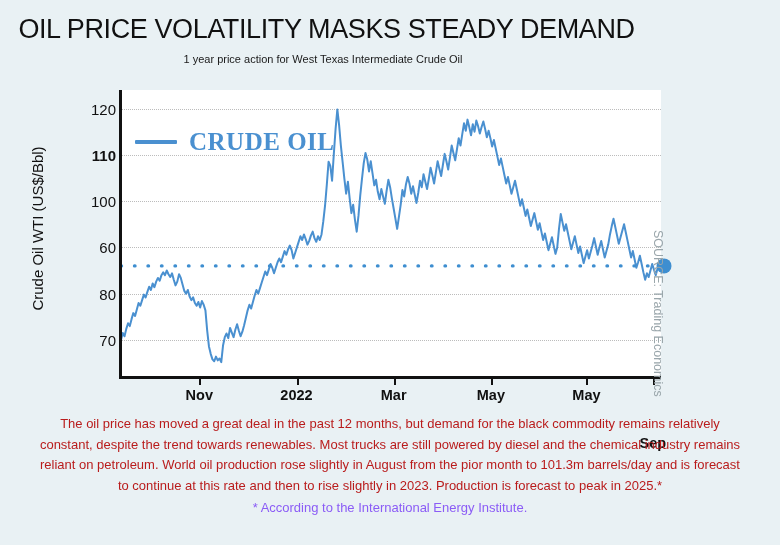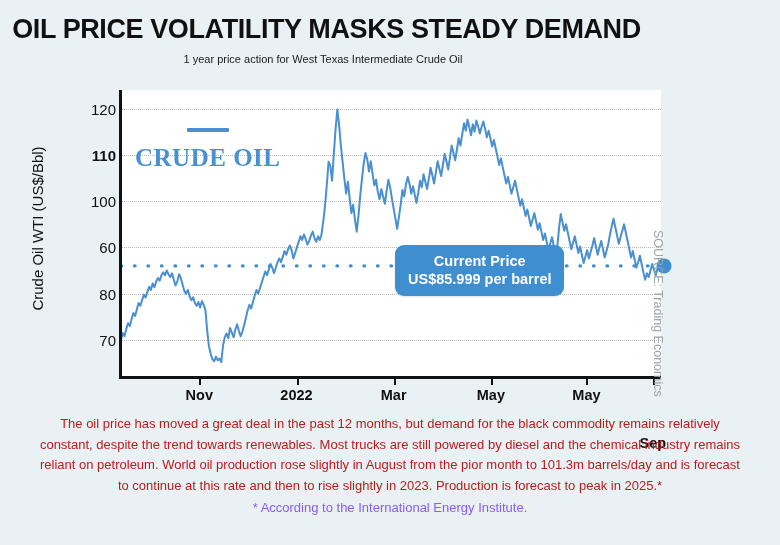--- a/index.html
+++ b/index.html
@@ -22,21 +22,21 @@
   }
 
   
   .title {
     position: absolute;
     top: 14px;
     left: 0;
     width: 653px;
     text-align: center;
     font-size: 27px;
-    font-weight: bold;
+    font-weight: normal;
     letter-spacing: -0.4px;
     color: #111111;
     font-family: "Liberation Sans", sans-serif;
   }
   .subtitle {
     position: absolute;
     top: 53px;
     left: 0;
     width: 646px;
     text-align: center;
@@ -138,21 +138,20 @@
     height: 287px;
     overflow: visible;
   }
   .legend {
     position: absolute;
     left: 135px;
     top: 48px;
     display: flex;
     align-items: center;
     gap: 12px;
-    flex-direction: column;
   }
   .legend-swatch {
     width: 42px;
     height: 4px;
     background: #4a90d0;
     border-radius: 1px;
   }
   .legend-text {
     font-family: "Liberation Serif", serif;
     font-weight: bold;
@@ -259,24 +258,20 @@
         <div class="xtick-label" style="left: 586.48px;">May</div>
         <div class="xtick-mark" style="left: 652.9px;"></div>
         <div class="xtick-label" style="left: 652.9px; margin-top: 48px;">Sep</div>
       </div>
 
     <div class="legend">
       <span class="legend-swatch"></span>
       <span class="legend-text">CRUDE OIL</span>
     </div>
 
-    <div class="callout">
-      <div>Current Price</div>
-      <div>US$85.999 per barrel</div>
-    </div>
 
     <div class="source">SOURCE: Trading Economics</div>
   </div>
 
   <div class="body-copy">The oil price has moved a great deal in the past 12 months, but demand for the black commodity remains relatively constant, despite the trend towards renewables. Most trucks are still powered by diesel and the chemical industry remains reliant on petroleum. World oil production rose slightly in August from the pior month to 101.3m barrels/day and is forecast to continue at this rate and then to rise slightly in 2023. Production is forecast to peak in 2025.*</div>
   <div class="footnote">* According to the International Energy Institute.</div>
 
 </div>
 
 </body></html>

